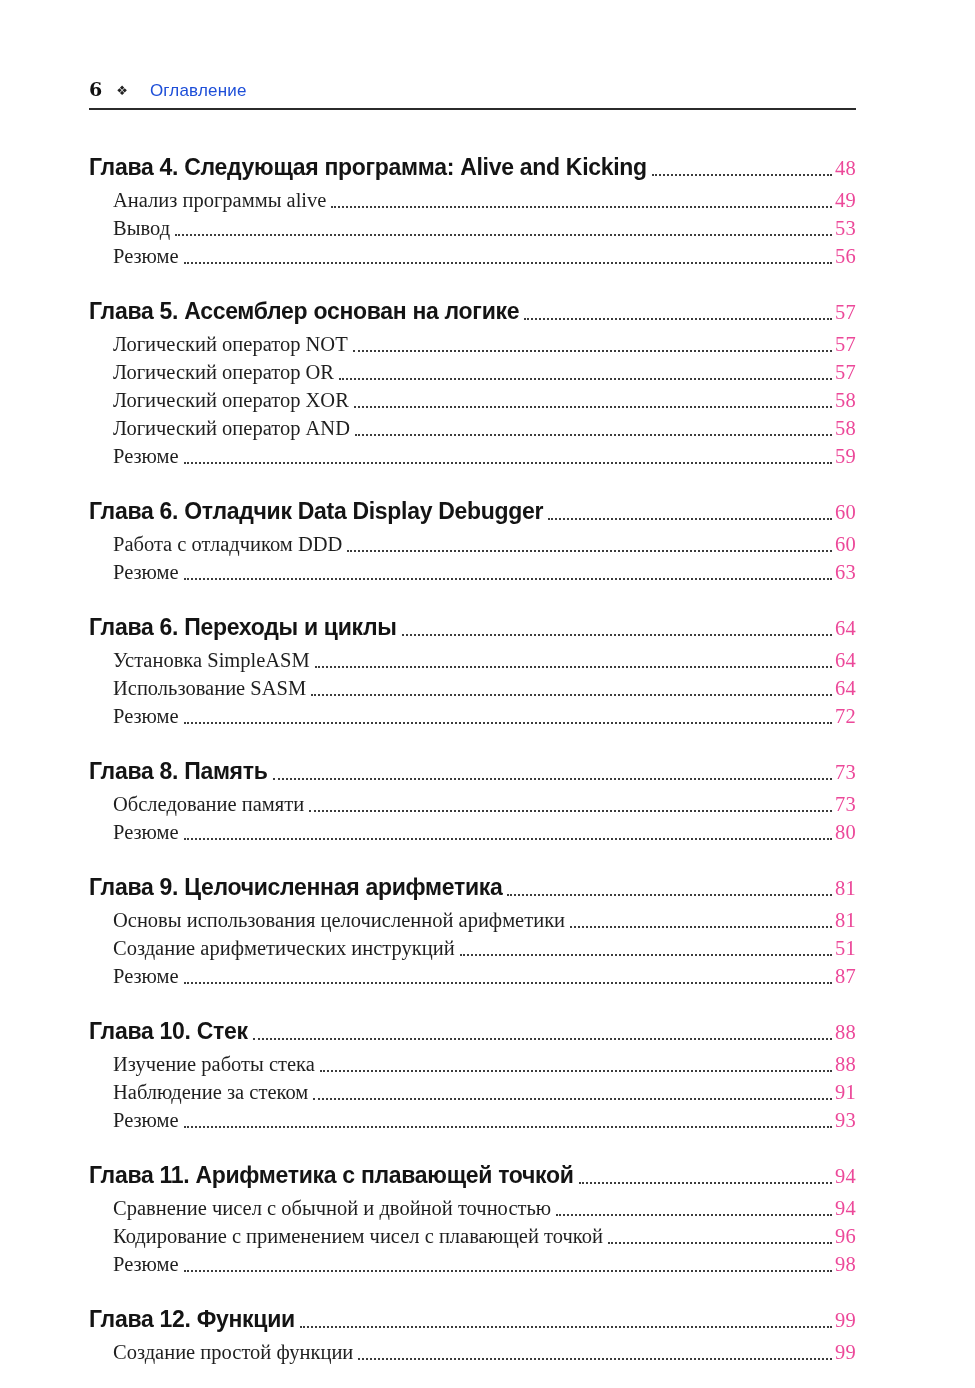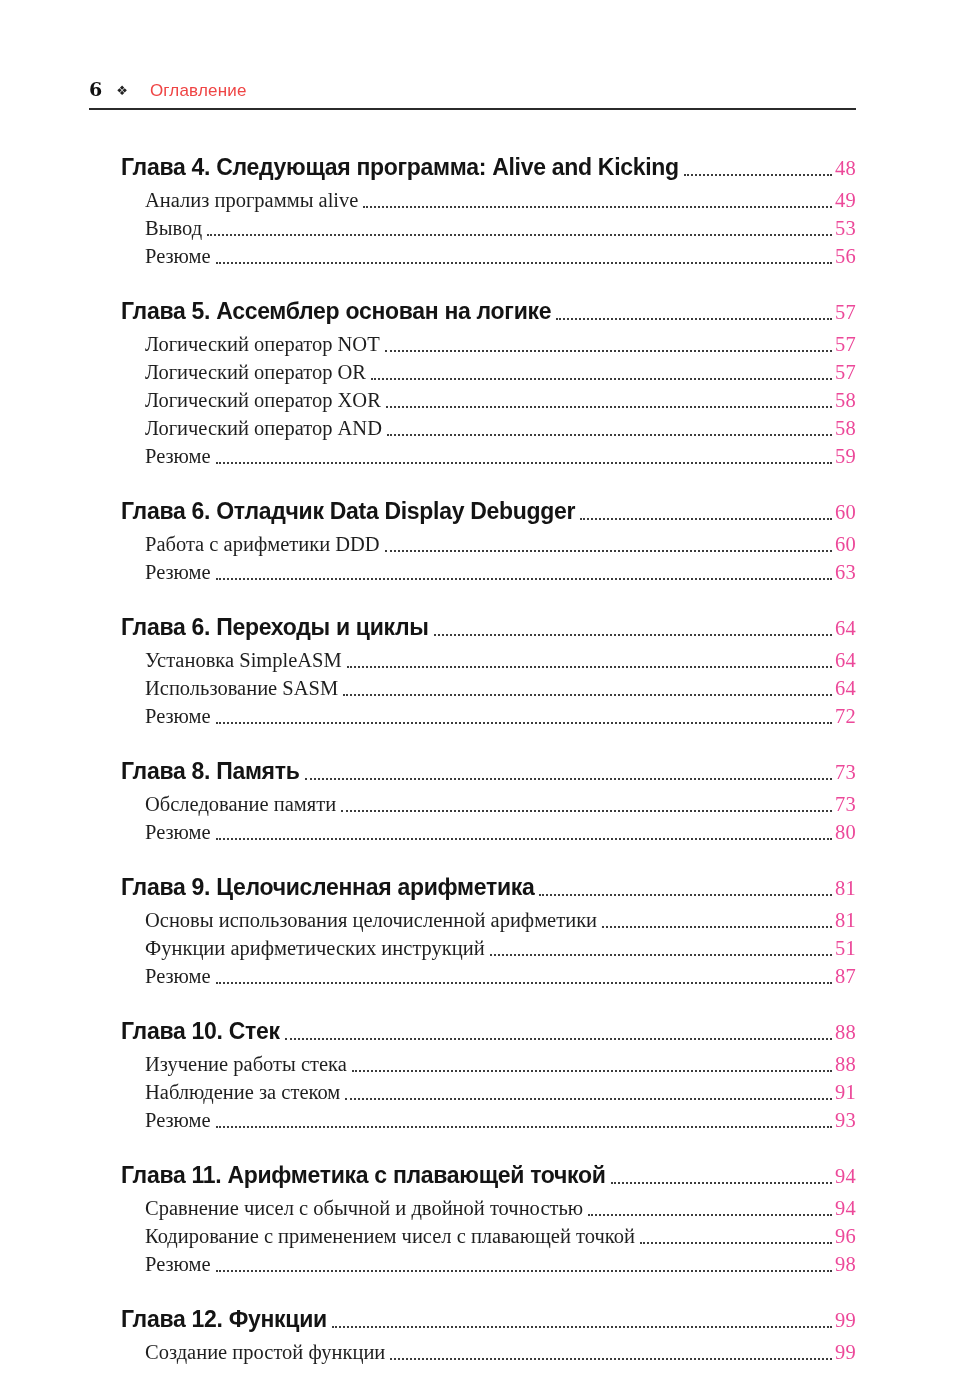--- a/index.html
+++ b/index.html
@@ -29,26 +29,26 @@
     color: #111;
     font-family: "DejaVu Serif", serif;
   }
   .head-sep {
     font-size: 13px;
     color: #222;
     transform: translateY(-1px);
   }
   .head-title {
     font-size: 17px;
-    color: #ef4444;
+    color: #1d4ed8;
     letter-spacing: 0.2px;
     margin-left: 8px;
   }
   
-  .toc { padding-top: 16px; margin-left: 32px; }
+  .toc { padding-top: 16px; }
   .toc-section { margin-top: 26px; }
   .toc-row {
     display: flex;
     align-items: baseline;
     width: 100%;
   }
   .toc-row.chapter {
     font-family: "Liberation Sans", sans-serif;
     font-weight: 700;
     font-size: 23px;
@@ -158,21 +158,21 @@
 </section>
 
   <section class="toc-section">
     <div class="toc-row chapter">
       <span class="row-label">Глава 6. Отладчик Data Display Debugger</span>
       <span class="leader"></span>
       <span class="page-num">60</span>
     </div>
 
   <div class="toc-row item">
-    <span class="row-label">Работа с арифметики DDD</span>
+    <span class="row-label">Работа с отладчиком DDD</span>
     <span class="leader"></span>
     <span class="page-num">60</span>
   </div>
 
   <div class="toc-row item">
     <span class="row-label">Резюме</span>
     <span class="leader"></span>
     <span class="page-num">63</span>
   </div>
 </section>
@@ -230,21 +230,21 @@
       <span class="page-num">81</span>
     </div>
 
   <div class="toc-row item">
     <span class="row-label">Основы использования целочисленной арифметики</span>
     <span class="leader"></span>
     <span class="page-num">81</span>
   </div>
 
   <div class="toc-row item">
-    <span class="row-label">Функции арифметических инструкций</span>
+    <span class="row-label">Создание арифметических инструкций</span>
     <span class="leader"></span>
     <span class="page-num">51</span>
   </div>
 
   <div class="toc-row item">
     <span class="row-label">Резюме</span>
     <span class="leader"></span>
     <span class="page-num">87</span>
   </div>
 </section>

